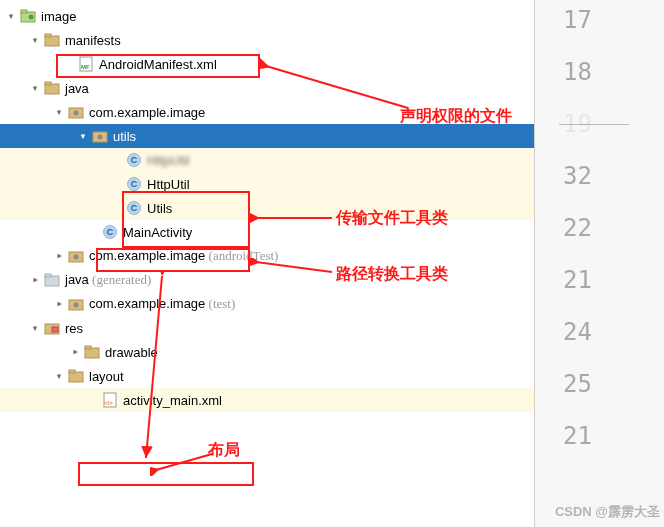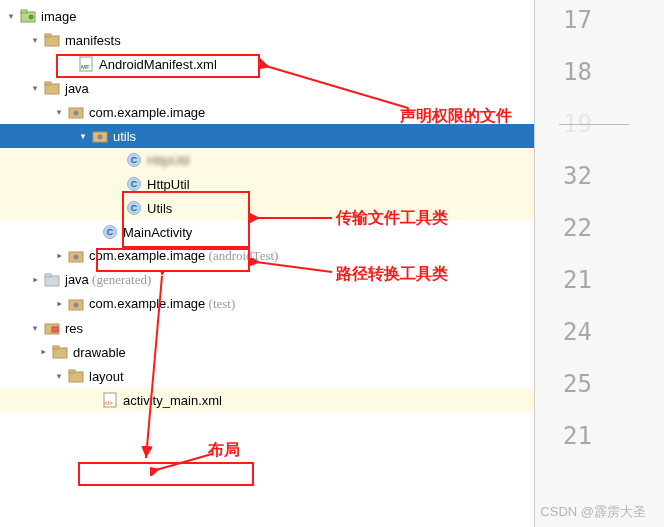--- a/index.html
+++ b/index.html
@@ -75,24 +75,25 @@
     position: absolute;
     color: #ff1a1a;
     font-size: 16px;
     font-weight: bold;
     z-index: 6;
     pointer-events: none;
   }
   svg.arrow { position: absolute; z-index: 5; pointer-events: none; }
   .watermark {
     position: absolute;
-    right: 18px; bottom: 6px;
+    right: 4px; bottom: 6px;
     color: rgba(100,100,100,0.45);
     font-size: 13px;
     z-index: 10;
+    font-weight: bold;
   }
   .blur { filter: blur(2px); opacity: 0.6; }
 </style>
 </head>
 <body>
 
 <div class="container">
   <div class="tree-panel">
 
     <div class="tree-row" style="padding-left:4px">
@@ -231,21 +232,21 @@
       <span class="chevron">▾</span>
       <span class="icon">
         <svg viewBox="0 0 16 16">
             <rect x="1" y="4" width="14" height="10" fill="#d9bc7a" stroke="#b0955a"></rect>
             <rect x="8" y="7" width="6" height="5" fill="#e66" stroke="#c44"></rect>
           </svg>
       </span>
       <span class="label">res</span>
     </div>
 
-    <div class="tree-row" style="padding-left:36px">
+    <div class="tree-row" style="padding-left:68px">
       <span class="chevron" style="transform:rotate(-90deg)">▾</span>
       <span class="icon">
         <svg viewBox="0 0 16 16">
             <rect x="1" y="4" width="14" height="10" fill="#d9bc7a" stroke="#b0955a"></rect>
             <rect x="1" y="2" width="6" height="3" fill="#d9bc7a" stroke="#b0955a"></rect>
           </svg>
       </span>
       <span class="label">drawable</span>
     </div>
 

